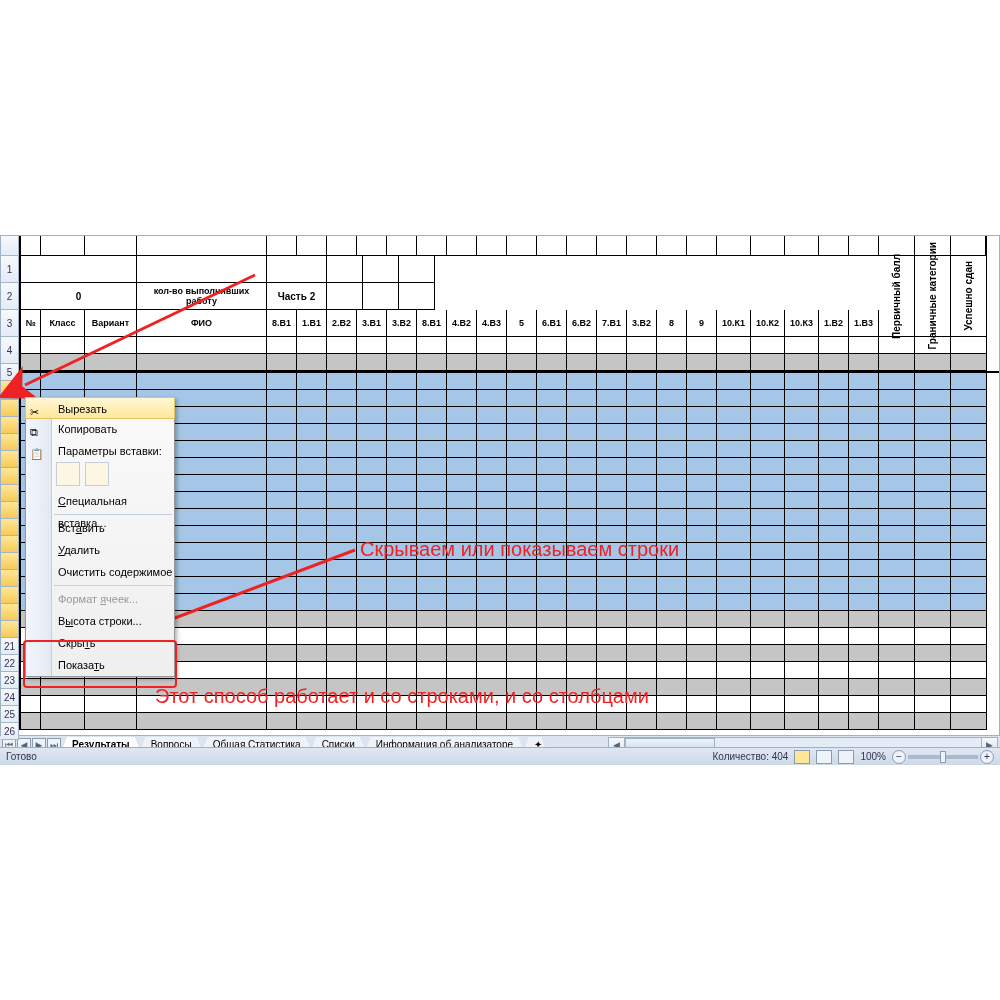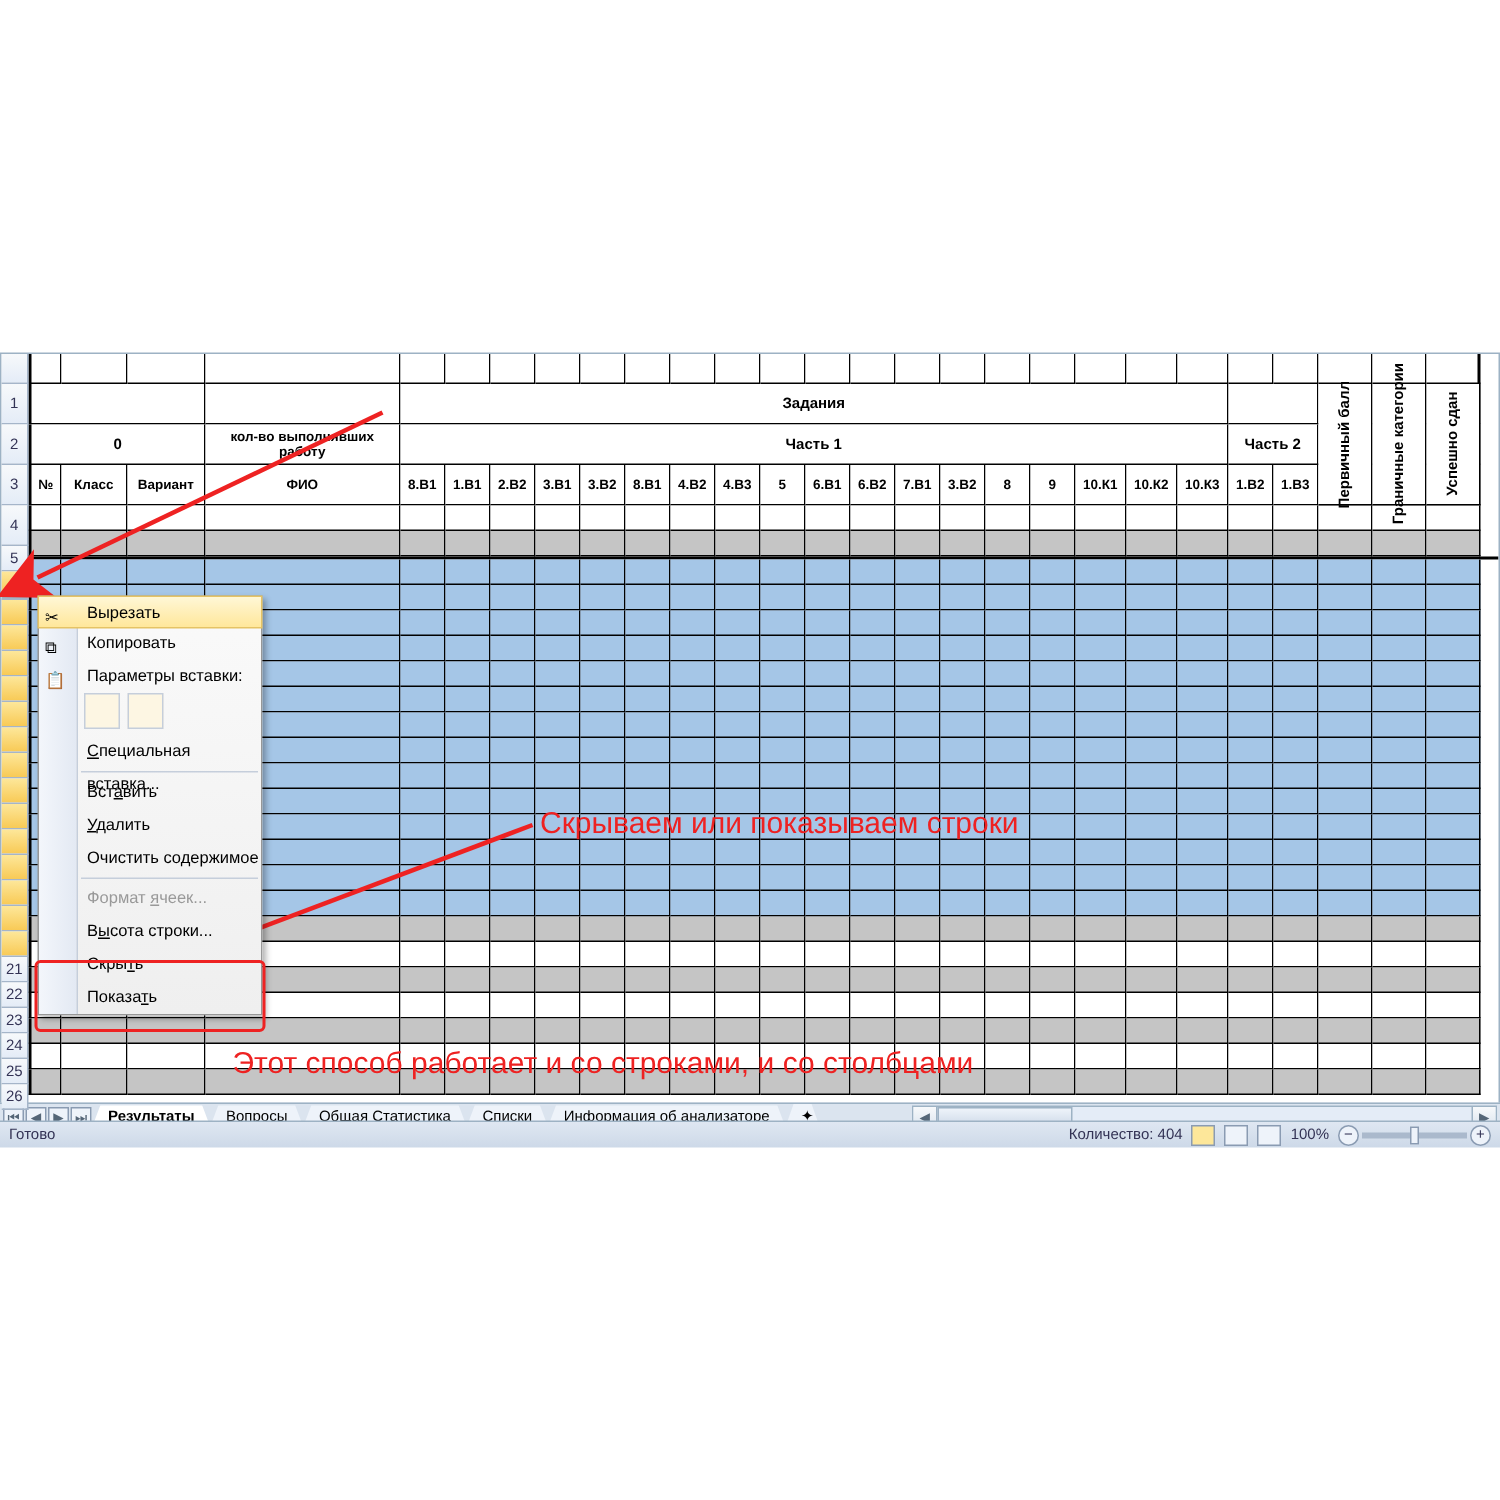--- a/index.html
+++ b/index.html
@@ -134,30 +134,28 @@
           <div class="cell " style="width: 34px; height: 20px;"></div>
           <div class="cell " style="width: 30px; height: 20px;"></div>
           <div class="cell " style="width: 30px; height: 20px;"></div>
           <div class="cell " style="width: 36px; height: 20px;"></div>
           <div class="cell " style="width: 36px; height: 20px;"></div>
           <div class="cell rightthick" style="width: 36px; height: 20px;"></div>
         </div>
         <div class="row med" style="height: 27px;">
           <div class="cell hdr leftthick" style="width: 118px; height: 27px;"></div>
           <div class="cell hdr" style="width: 130px; height: 27px;"></div>
-          <div class="cell hdr" style="width: 552px; height: 27px;">Задания</div>
           <div class="cell hdr" style="width: 60px; height: 27px;"></div>
           <div class="cell hdr" style="width: 36px; height: 27px;"></div>
           <div class="cell hdr" style="width: 36px; height: 27px;"></div>
           <div class="cell hdr" style="width: 36px; height: 27px;"></div>
         </div>
         <div class="row med" style="height: 27px;">
           <div class="cell hdr leftthick" style="width: 118px; height: 27px;">0</div>
           <div class="cell hdr" style="width: 130px; height: 27px; font-size: 9px; line-height: 10px; white-space: normal;">кол-во выполнявших работу</div>
-          <div class="cell hdr" style="width: 552px; height: 27px;">Часть 1</div>
           <div class="cell hdr" style="width: 60px; height: 27px;">Часть 2</div>
           <div class="cell hdr" style="width: 36px; height: 27px;"></div>
           <div class="cell hdr" style="width: 36px; height: 27px;"></div>
           <div class="cell hdr" style="width: 36px; height: 27px;"></div>
         </div>
         <div class="row med" style="height: 27px;">
           <div class="cell hdr leftthick" style="width: 22px; height: 27px; font-size: 9px;">№</div>
           <div class="cell hdr" style="width: 44px; height: 27px; font-size: 9px;">Класс</div>
           <div class="cell hdr" style="width: 52px; height: 27px; font-size: 9px;">Вариант</div>
           <div class="cell hdr" style="width: 130px; height: 27px; font-size: 9px;">ФИО</div>
@@ -892,21 +890,21 @@
     <div class="ctx-sep"></div>
     <div class="ctx-item dis"><span>Формат <span class="u">я</span>чеек...</span></div>
     <div class="ctx-item"><span>В<span class="u">ы</span>сота строки...</span></div>
     <div class="ctx-item"><span>Скры<span class="u">т</span>ь</span></div>
     <div class="ctx-item"><span>Показа<span class="u">т</span>ь</span></div>
   </div>
 
   <div class="red-box" style="left:23px; top:405px; width:154px; height:48px;"></div>
 
   <div class="anno" style="left:360px; top:303px;">Скрываем или показываем строки</div>
-  <div class="anno" style="left:155px; top:463px;">Этот способ работает и со строками, и со столбцами</div>
+  <div class="anno" style="left:155px; top:450px;">Этот способ работает и со строками, и со столбцами</div>
 
   <svg class="arrow-svg" style="left:0; top:0;" width="1000" height="520">
     <defs>
       <marker id="ah" markerWidth="12" markerHeight="12" refX="2" refY="6" orient="auto">
         <path d="M0,0 L12,6 L0,12 L3,6 Z" fill="#e22"></path>
       </marker>
     </defs>
     <line x1="255" y1="40" x2="25" y2="150" stroke="#e22" stroke-width="3" marker-end="url(#ah)"></line>
     <line x1="355" y1="315" x2="130" y2="400" stroke="#e22" stroke-width="3" marker-end="url(#ah)"></line>
   </svg>

